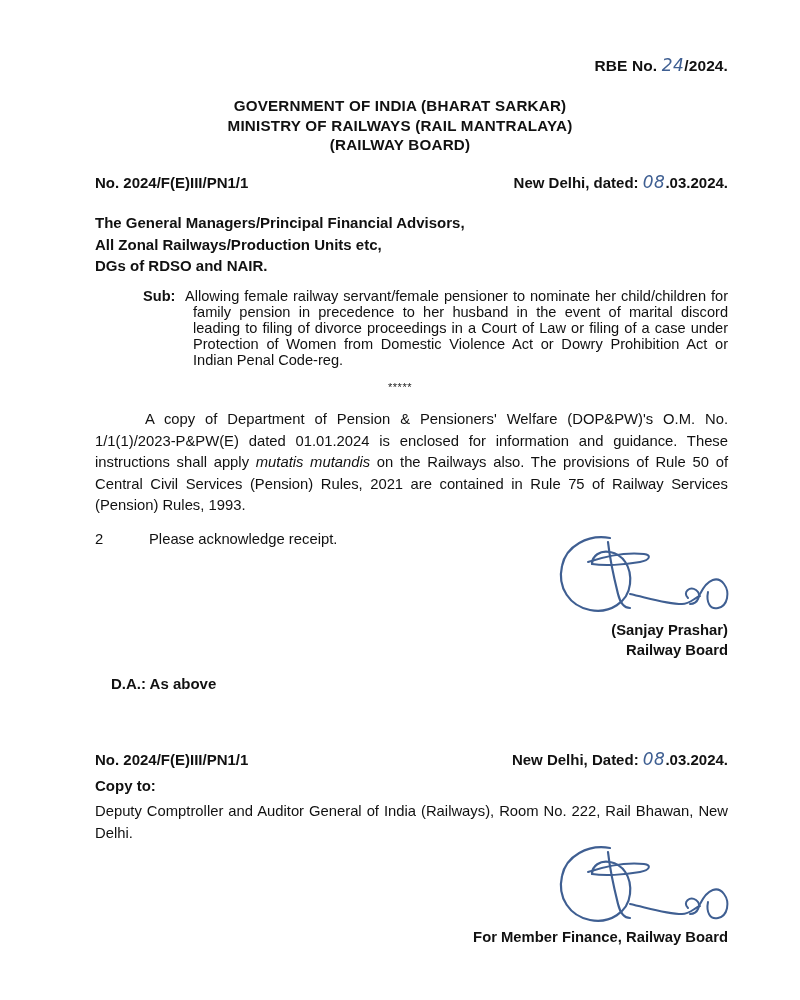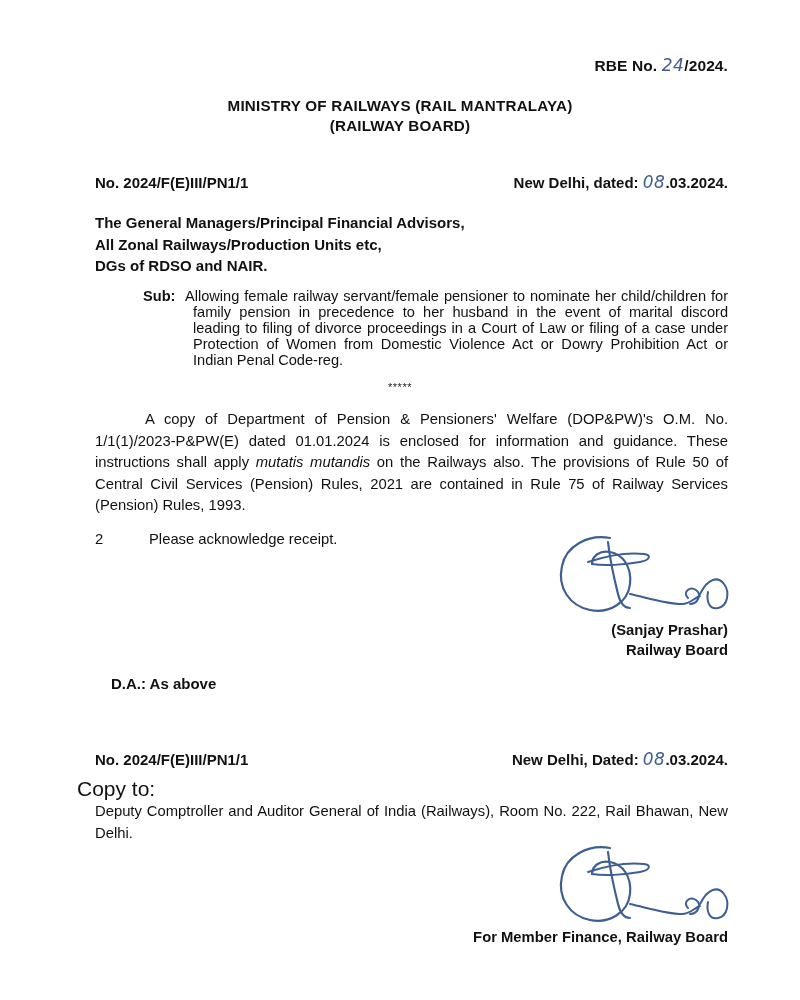--- a/index.html
+++ b/index.html
@@ -163,23 +163,23 @@
     left: 95px;
     font-size: 15px;
     font-weight: bold;
     margin-left: 16px;
   }
 
   
   .copy-to-label {
     position: absolute;
     top: 777px;
-    left: 77px;
-    font-size: 21px;
-    font-weight: normal;
+    left: 95px;
+    font-size: 15px;
+    font-weight: bold;
   }
   .copy-to-body {
     position: absolute;
     top: 801px;
     left: 95px;
     right: 72px;
     font-size: 14.8px;
     line-height: 21.5px;
     text-align: justify;
     text-justify: inter-word;
@@ -199,20 +199,21 @@
 <body>
 
 <div class="page">
 
   <div class="rbe-line">
     <span>RBE No.</span>
     <span class="hand">24</span><span>/2024.</span>
   </div>
 
   <div class="gov-header">
+    <div>GOVERNMENT OF INDIA (BHARAT SARKAR)</div>
     <div>MINISTRY OF RAILWAYS (RAIL MANTRALAYA)</div>
     <div>(RAILWAY BOARD)</div>
   </div>
 
   <div class="ref-row top">
     <span>No. 2024/F(E)III/PN1/1</span>
     <span class="right-part">
       <span>New Delhi, dated:</span>
       <span class="hand">08</span><span>.03.2024.</span>
     </span>

